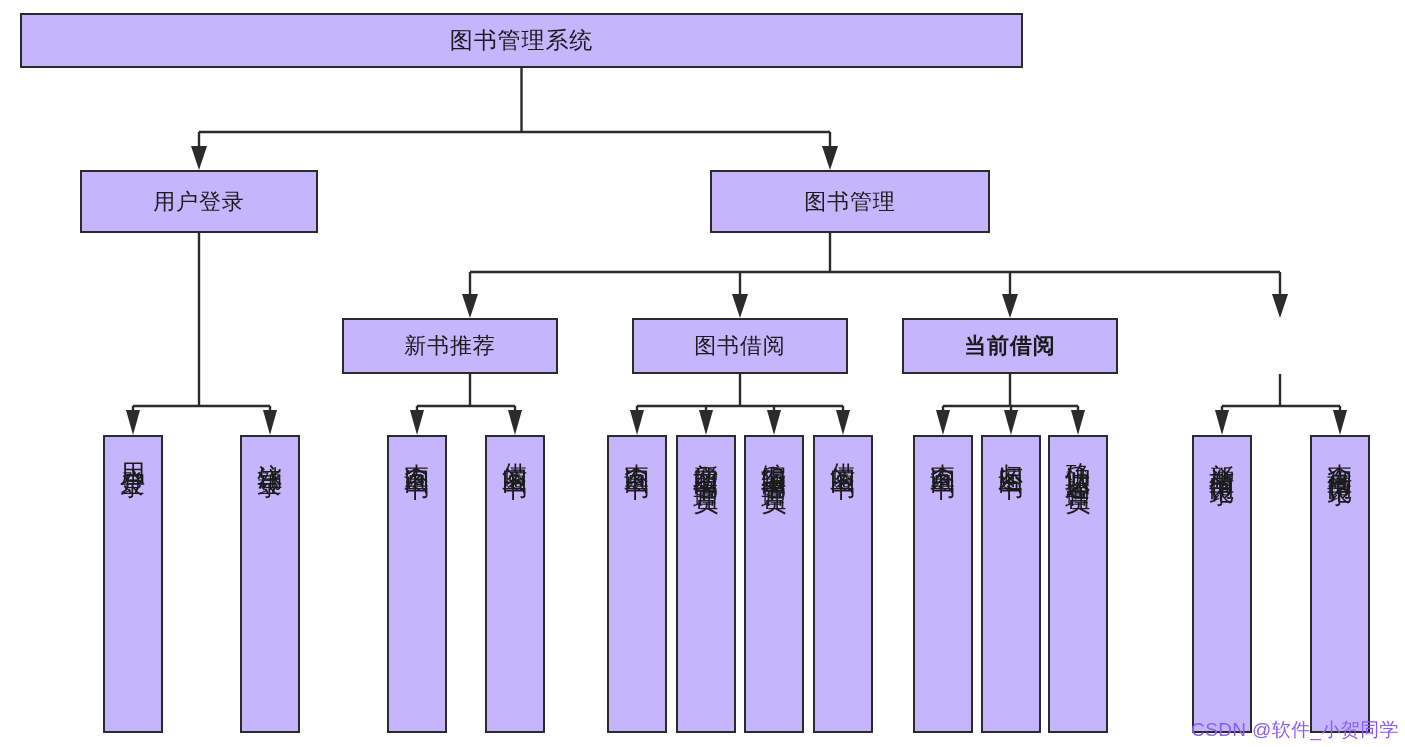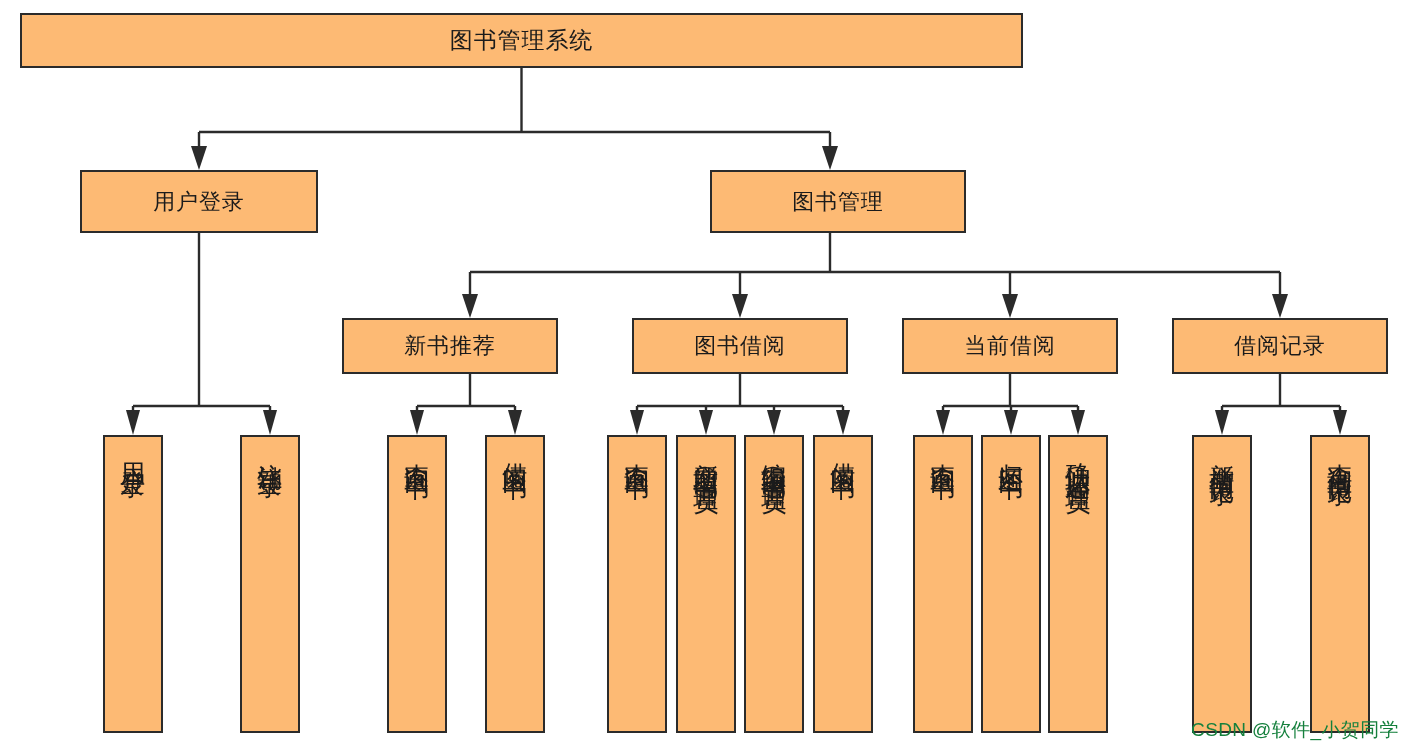--- a/index.html
+++ b/index.html
@@ -34,21 +34,21 @@
     fill: none;
   }
   #connectors polygon.arrow-head {
     fill: #2b2b2b;
     stroke: none;
   }
   
   .node {
     position: absolute;
     box-sizing: border-box;
-    background: #fdba74;
+    background: #c4b5fd;
     border: 2.6px solid #2b2b2b;
     display: flex;
     align-items: center;
     justify-content: center;
     color: #1b1b1b;
   }
   .node .label {
     display: block;
     line-height: 1.24;
     letter-spacing: 0.04em;
@@ -76,21 +76,21 @@
     line-height: 1.06;
     letter-spacing: 0.16em;
     text-align: left;
   }
   
   #watermark {
     position: absolute;
     right: 6px;
     bottom: 4px;
     font-size: 19px;
-    color: #15803d;
+    color: #8b5cf6;
     letter-spacing: 0.02em;
     white-space: nowrap;
     user-select: none;
   }
 </style>
 </head>
 <body>
 
 <div id="canvas">
 
@@ -160,39 +160,36 @@
   </svg>
 
   <div class="node horiz root" style="left:20px; top:13px; width:1003px; height:55px;">
     <span class="label">图书管理系统</span>
   </div>
 
   <div class="node horiz" style="left:80px; top:170px; width:238px; height:63px;">
     <span class="label">用户登录</span>
   </div>
 
-  <div class="node horiz" style="left:710px; top:170px; width:256px; height:63px;">
+  <div class="node horiz" style="left:710px; top:170px; width:280px; height:63px;">
     <span class="label">图书管理</span>
   </div>
 
   <div class="node horiz" style="left:342px; top:318px; width:216px; height:56px;">
     <span class="label">新书推荐</span>
   </div>
 
   <div class="node horiz" style="left:632px; top:318px; width:216px; height:56px;justify-content:center;">
     <span class="label">图书借阅</span>
   </div>
 
-  <div class="node horiz" style="left:902px; top:318px; width:216px; height:56px;">
+  <div class="node horiz" style="left:902px; top:318px; width:216px; height:56px;font-weight:bold;">
     <span class="label">当前借阅</span>
   </div>
 
-  <div class="node horiz" style="left:1172px; top:318px; width:216px; height:56px;">
-    <span class="label">借阅记录</span>
-  </div>
 
   <div class="node vert" style="left:103px; top:435px; width:60px; height:298px;">
     <span class="label">用户登录</span>
   </div>
   <div class="node vert" style="left:240px; top:435px; width:60px; height:298px;">
     <span class="label">注销登录</span>
   </div>
 
   <div class="node vert" style="left:387px; top:435px; width:60px; height:298px;">
     <span class="label">查询图书</span>

